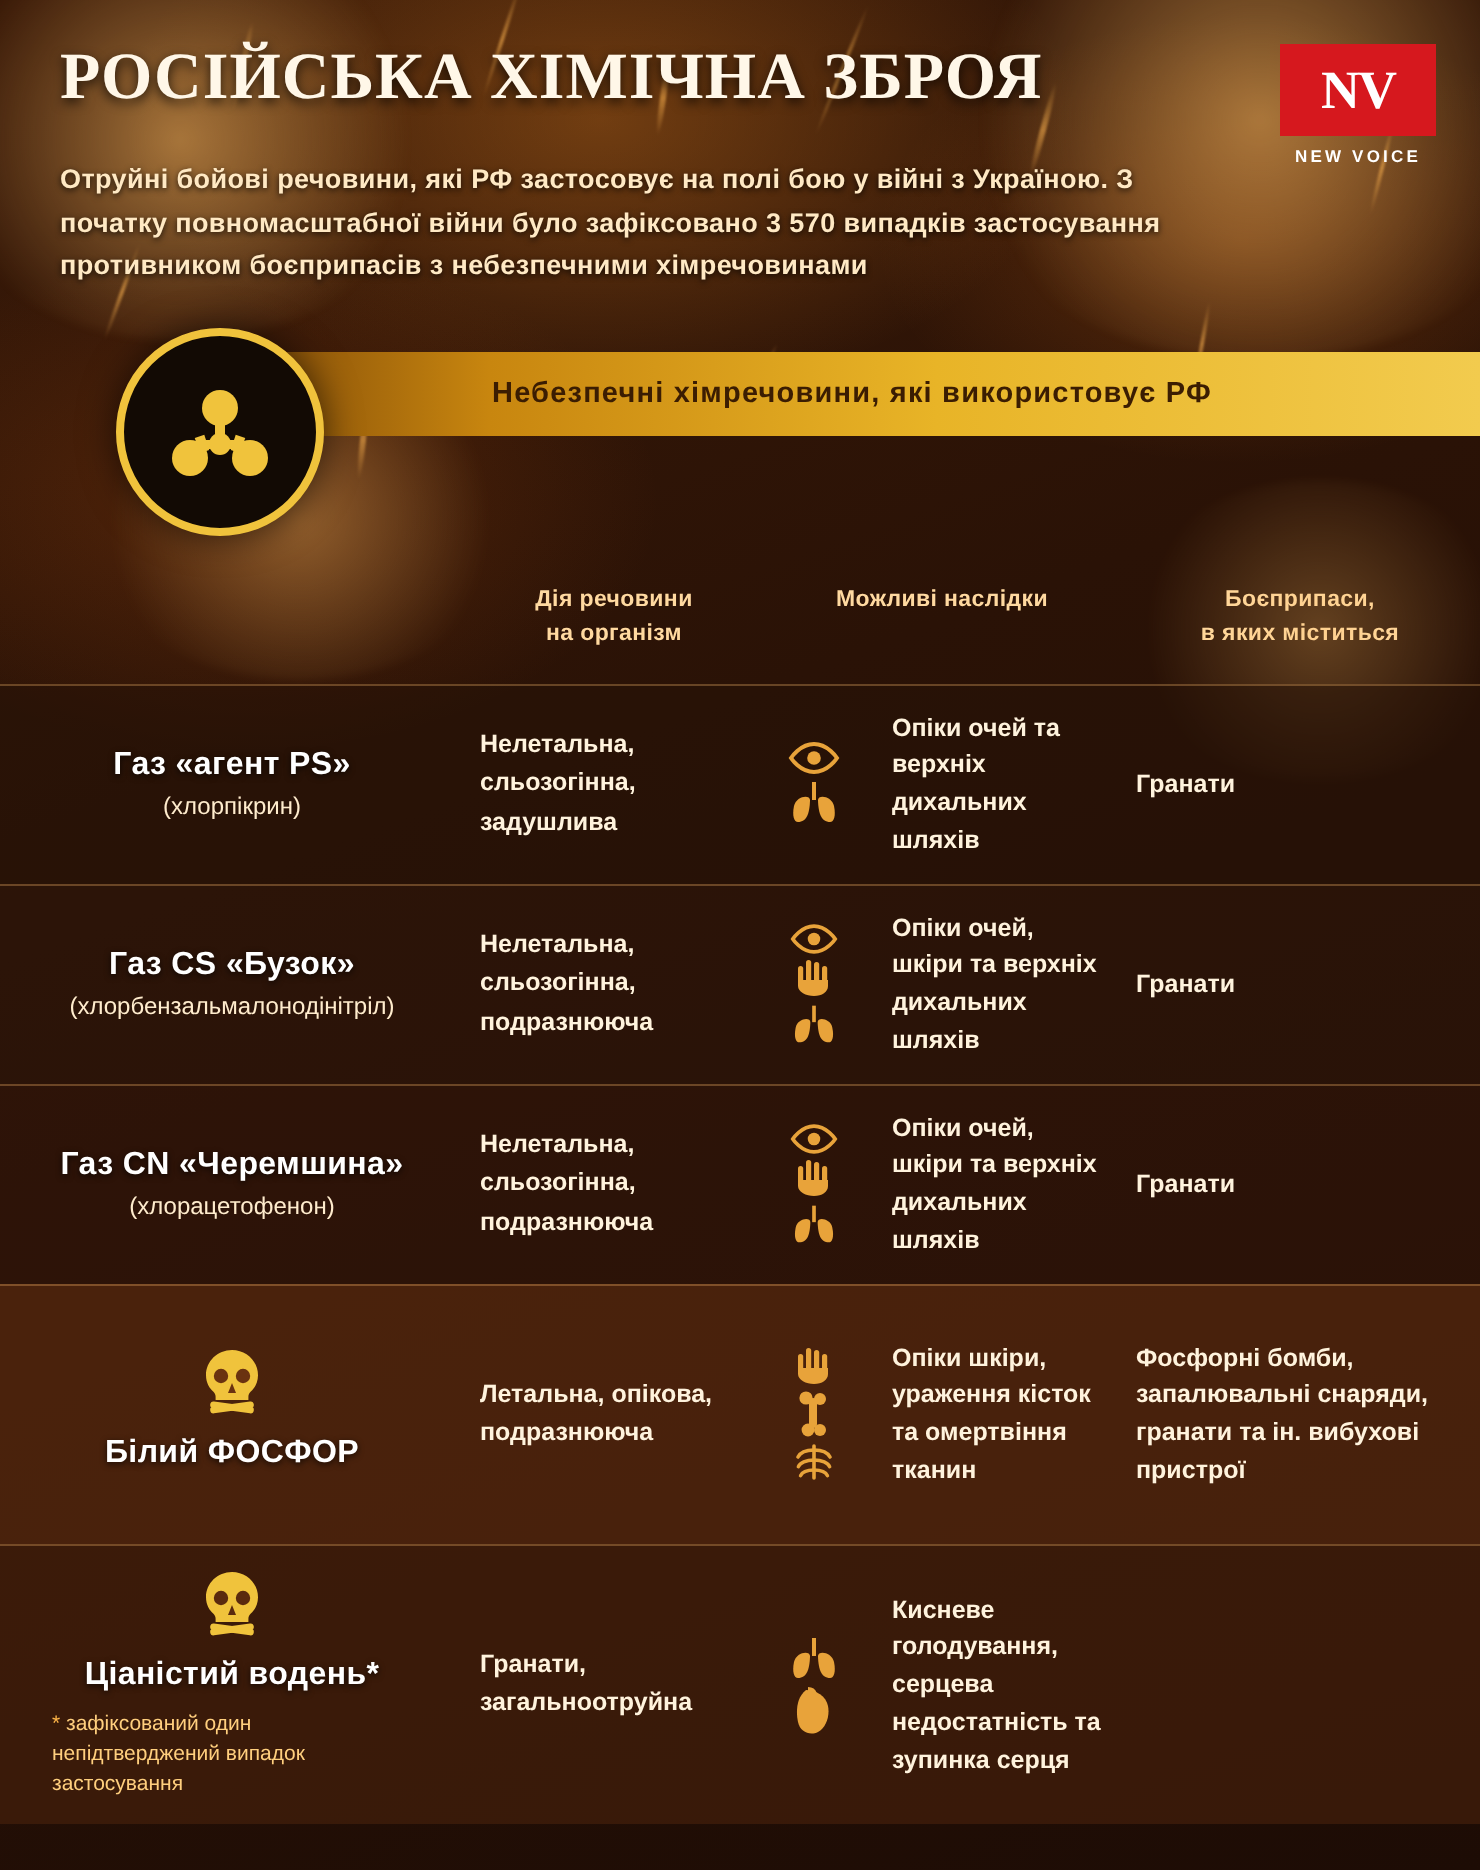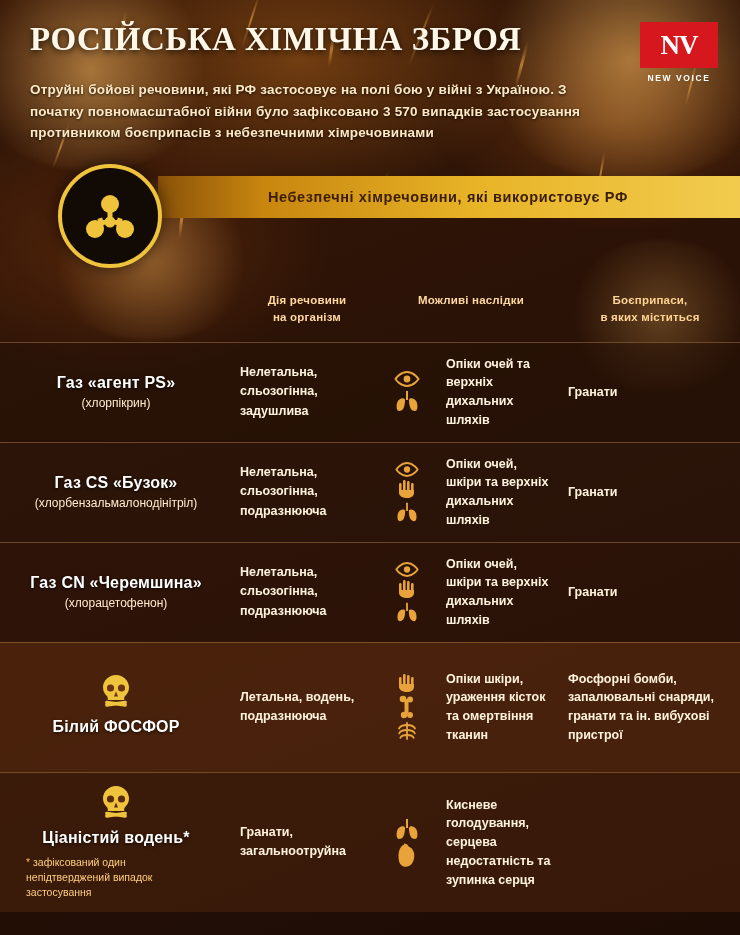--- a/index.html
+++ b/index.html
@@ -68,21 +68,21 @@
     font-family: "Liberation Serif", serif; letter-spacing: -1px;
   }
   .logo-sub {
     margin-top: 5px; color: #ffffff; font-size: 8.5px;
     font-weight: bold; letter-spacing: 1.6px;
   }
 
   
   .band { position: relative; height: 120px; margin-top: 20px; }
   .banner {
-    position: absolute; left: 158px; top: 12px; right: 0; height: 42px;
+    position: absolute; left: 136px; top: 12px; right: 0; height: 42px;
     background: linear-gradient(90deg, #8a5209 0%, #c8860f 18%, #e8b427 55%, #f2cb4e 100%);
     display: flex; align-items: center;
     padding-left: 110px;
   }
   .banner span {
     color: #3b1d02; font-size: 14.5px; font-weight: bold; letter-spacing: 0.6px;
   }
   .hazard-wrap {
     position: absolute; left: 58px; top: 0;
     width: 104px; height: 104px;
@@ -354,21 +354,21 @@
                 <circle cx="22.5" cy="14" r="3.6" fill="#6a3210"></circle>
                 <path d="M17 17.5l-2 5h4z" fill="#6a3210"></path>
                 <rect x="6" y="28" width="22" height="3.4" rx="1.7" transform="rotate(8 17 29.7)"></rect>
                 <rect x="6" y="28" width="22" height="3.4" rx="1.7" transform="rotate(-8 17 29.7)"></rect>
               </g>
             </svg>
         </div>
         <div class="name-main">Білий ФОСФОР</div>
         <div class="name-sub"></div>
       </div>
-      <div class="cell cell-effect">Летальна, водень, подразнююча</div>
+      <div class="cell cell-effect">Летальна, опікова, подразнююча</div>
       <div class="cell cell-cons">
         <div class="cons-icons">
           <span>
             <svg width="22" height="20" viewBox="0 0 22 20">
                 <g fill="#e8a33a">
                   <rect x="3" y="4" width="2.6" height="9" rx="1.3"></rect>
                   <rect x="7" y="1" width="2.6" height="12" rx="1.3"></rect>
                   <rect x="11" y="2" width="2.6" height="11" rx="1.3"></rect>
                   <rect x="15" y="4" width="2.6" height="9" rx="1.3"></rect>
                   <path d="M3 11h15v3c0 3-3 5-7 5s-8-2-8-5z"></path>

